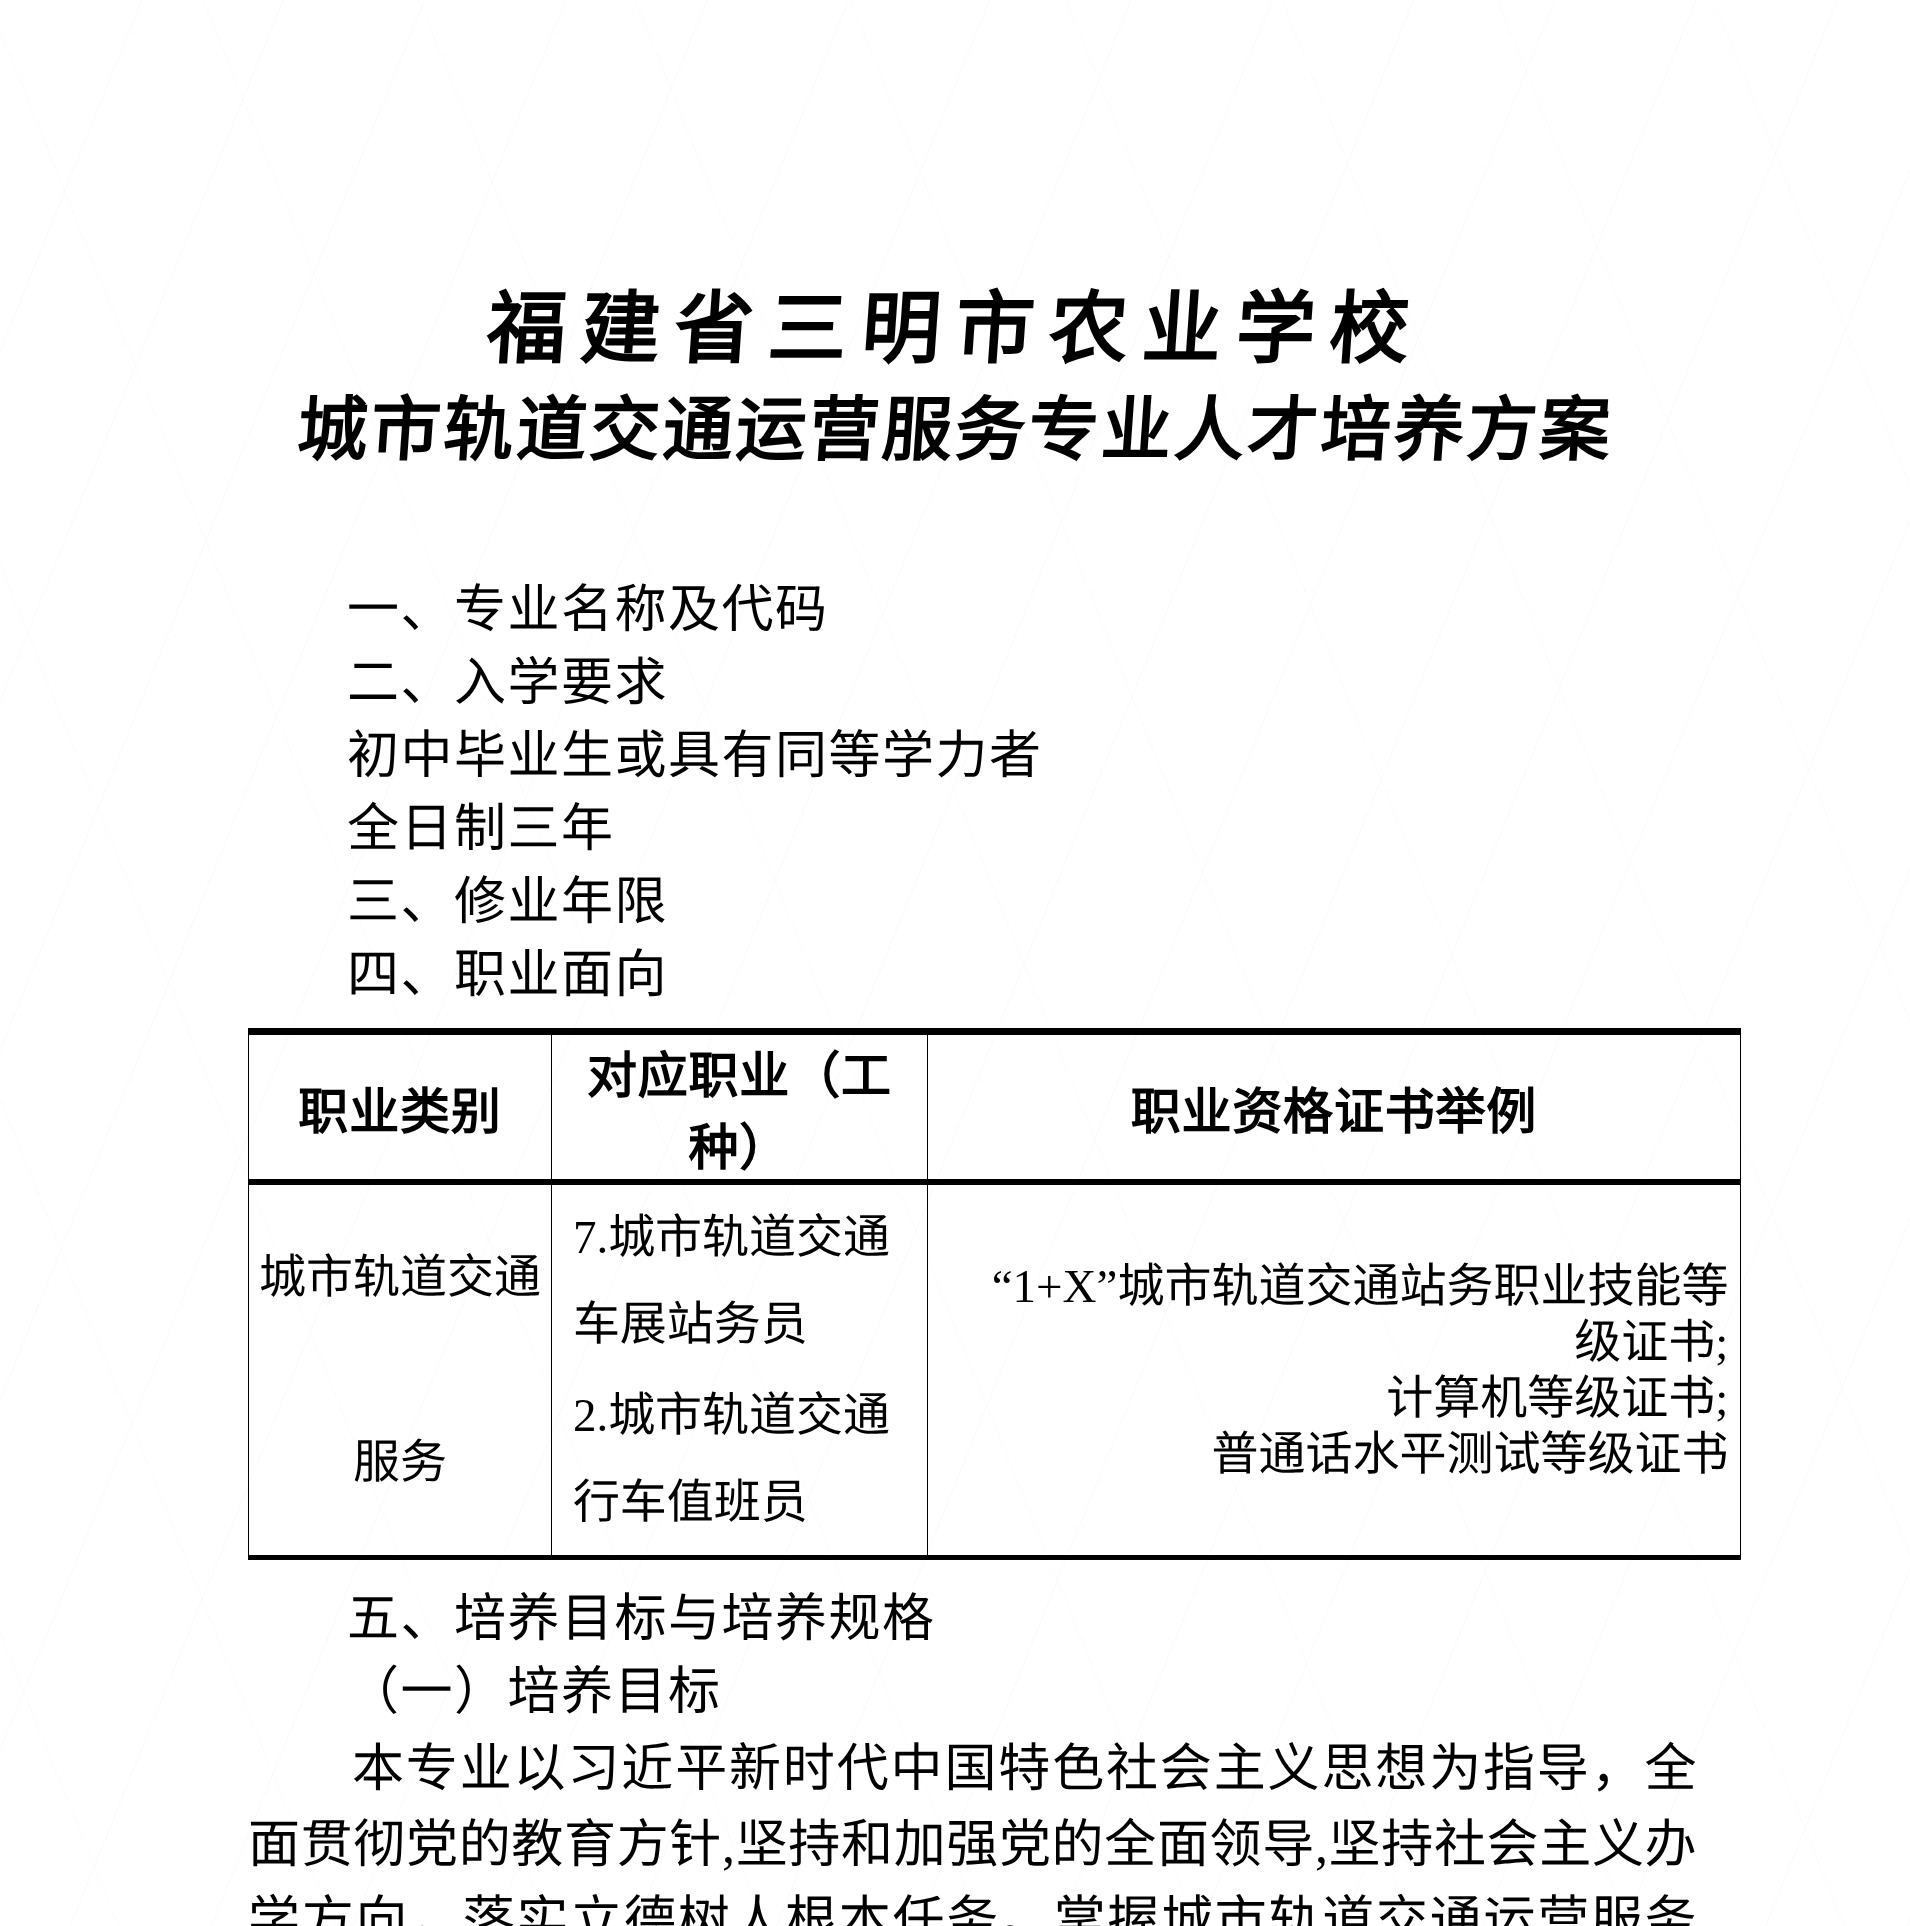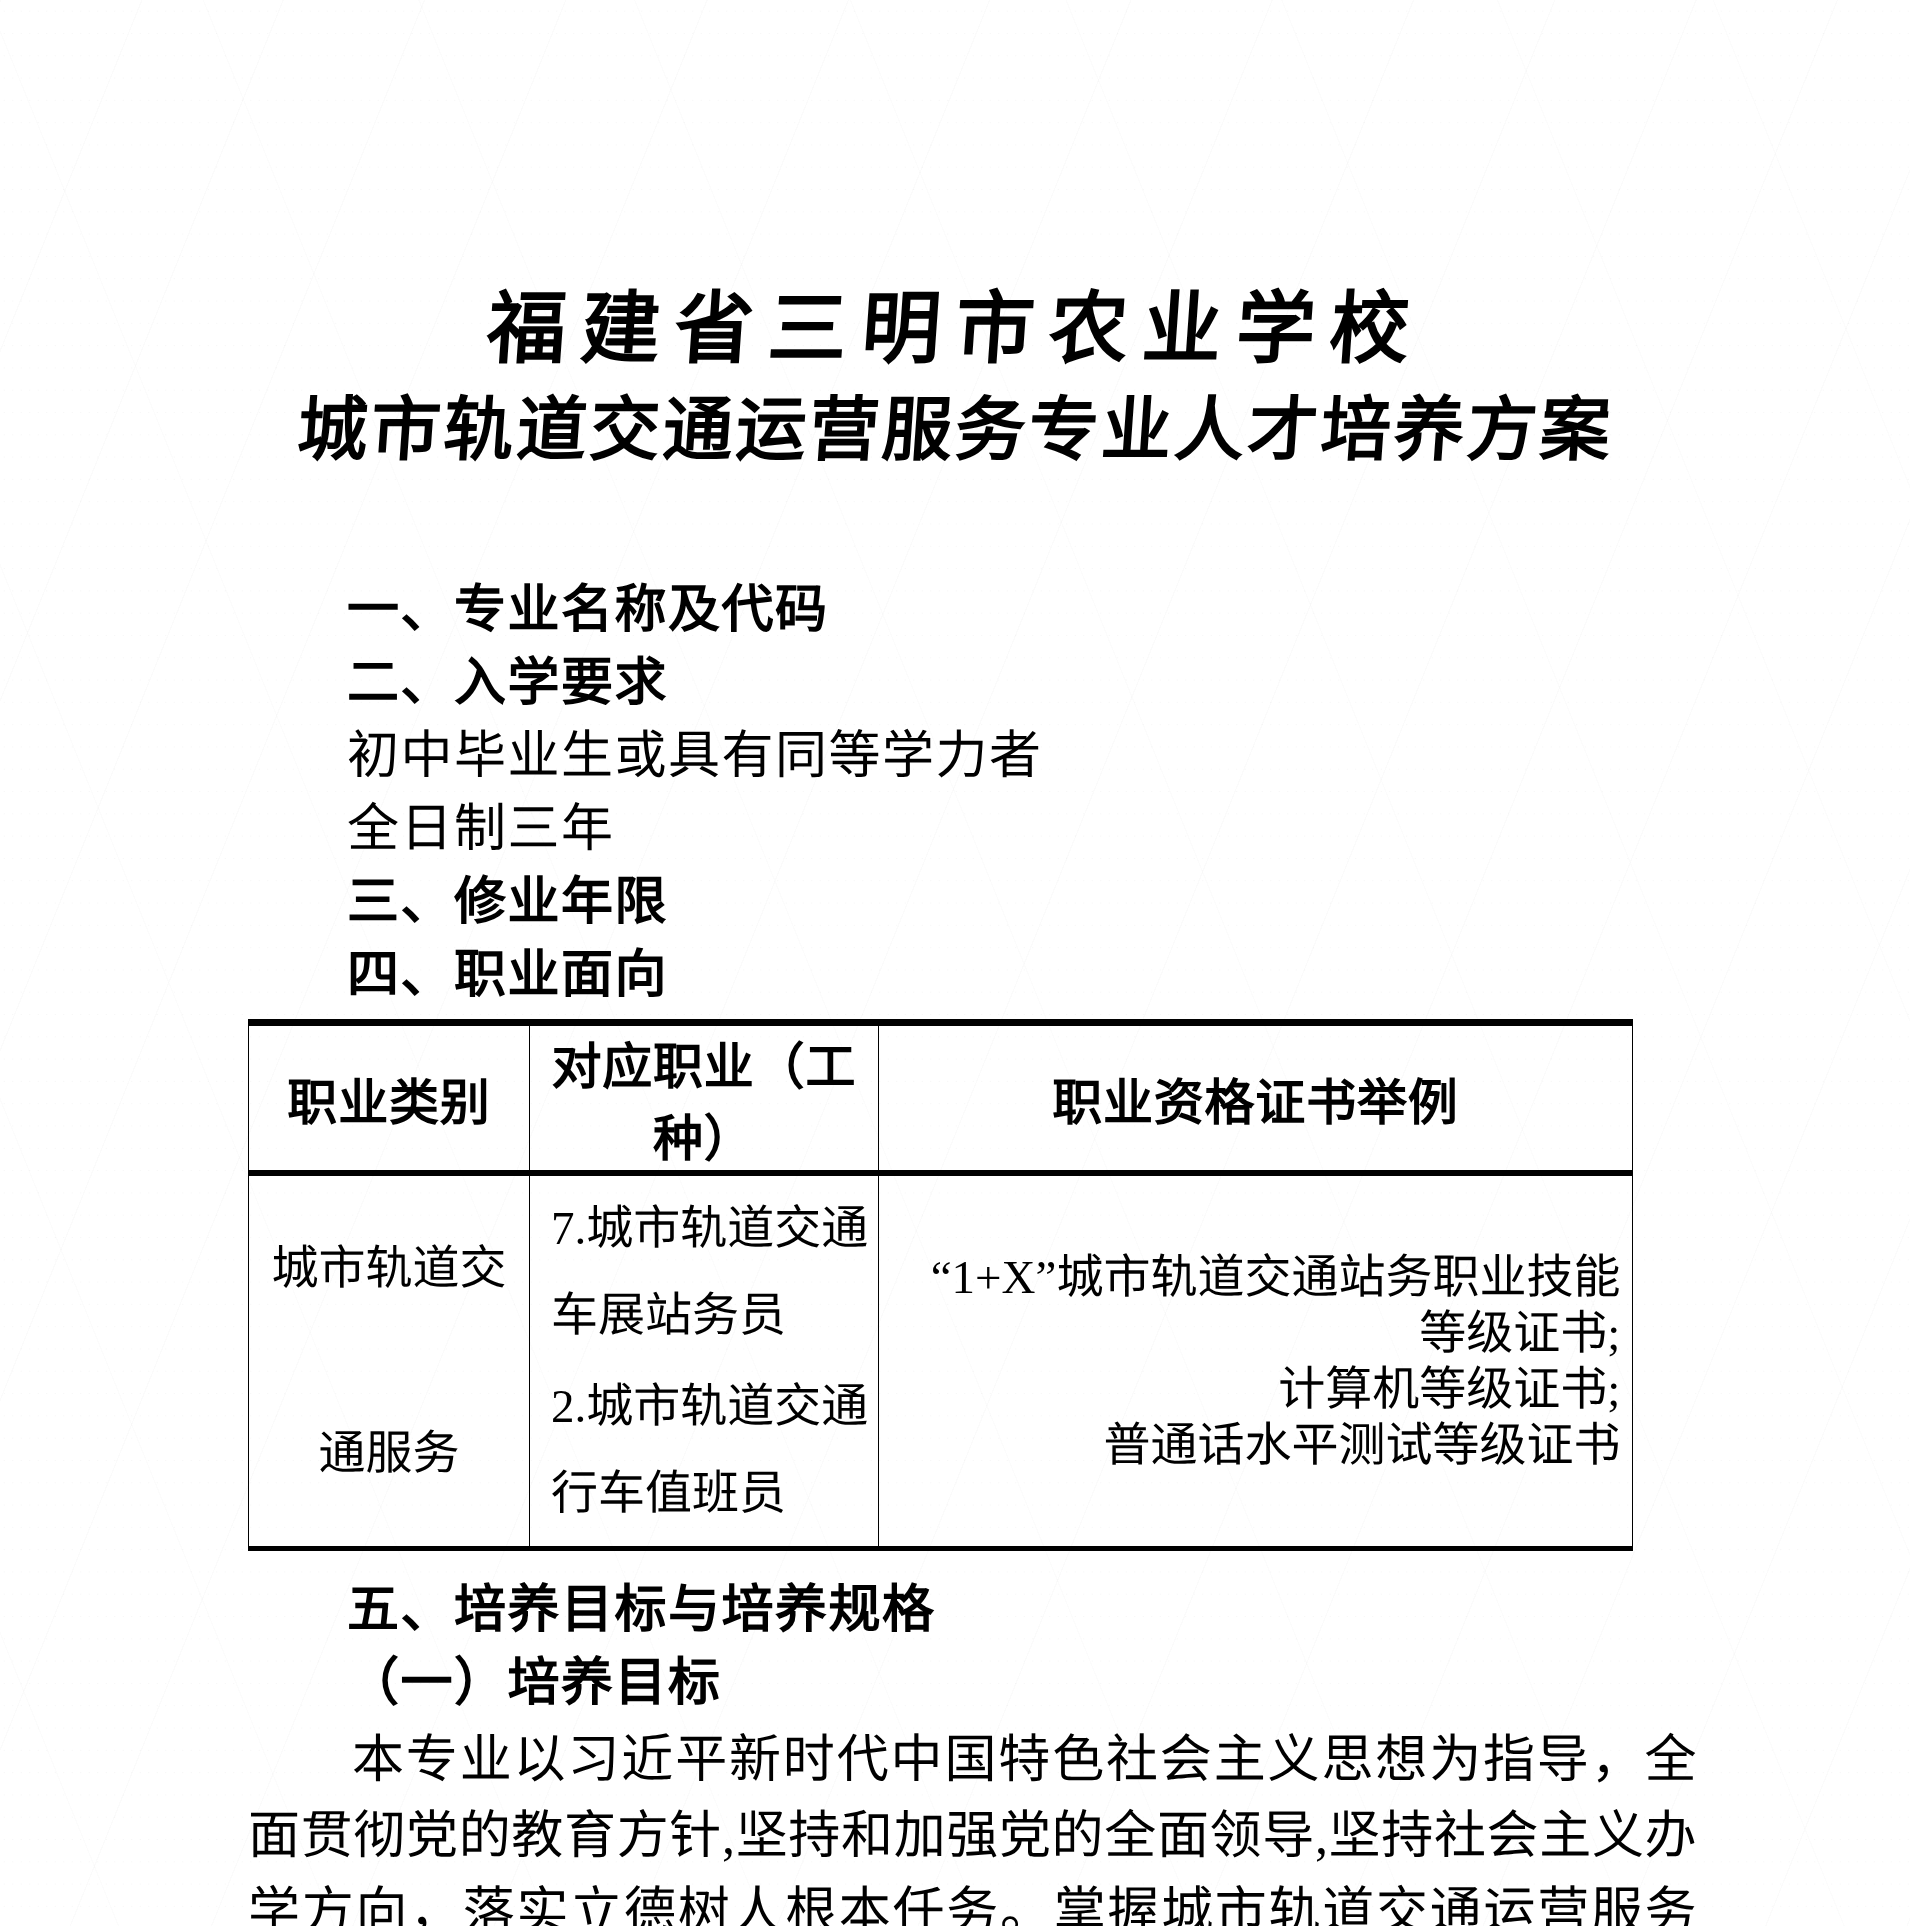--- a/index.html
+++ b/index.html
@@ -75,32 +75,32 @@
   }
   .sec-line {
     height: 73px;
     line-height: 73px;
     font-size: 52px;
     padding-left: 99px; 
     white-space: nowrap;
   }
   .sec-heading {
     font-family: "Liberation Sans", sans-serif;
-    font-weight: bold;
+    font-weight: normal;
     letter-spacing: 1.5px;
   }
   .sec-body {
     font-family: "Liberation Serif", serif;
     letter-spacing: 1.5px;
   }
   .mt-h1 { margin-top: 98px; }
 
   table.career {
-    margin-top: 8px;
-    width: 1385px;
+    margin-top: 17px;
+    width: 1493px;
     border-collapse: collapse;
     table-layout: fixed;
   }
   table.career th, table.career td {
     border-left: 1.9px solid #000;
     border-right: 1.9px solid #000;
     padding: 0;
   }
   table.career thead tr {
     border-top: 7.7px solid #000;

